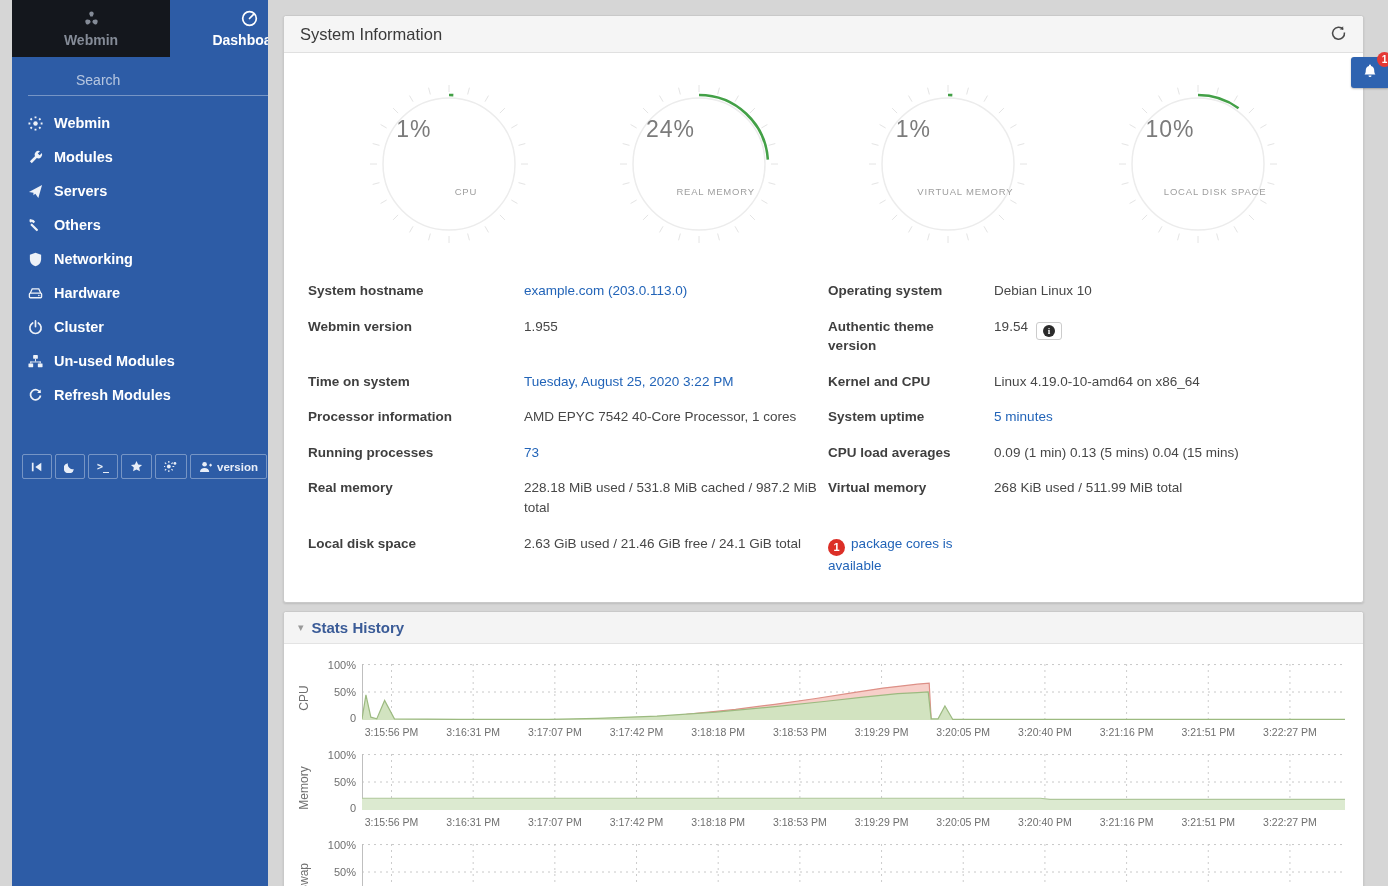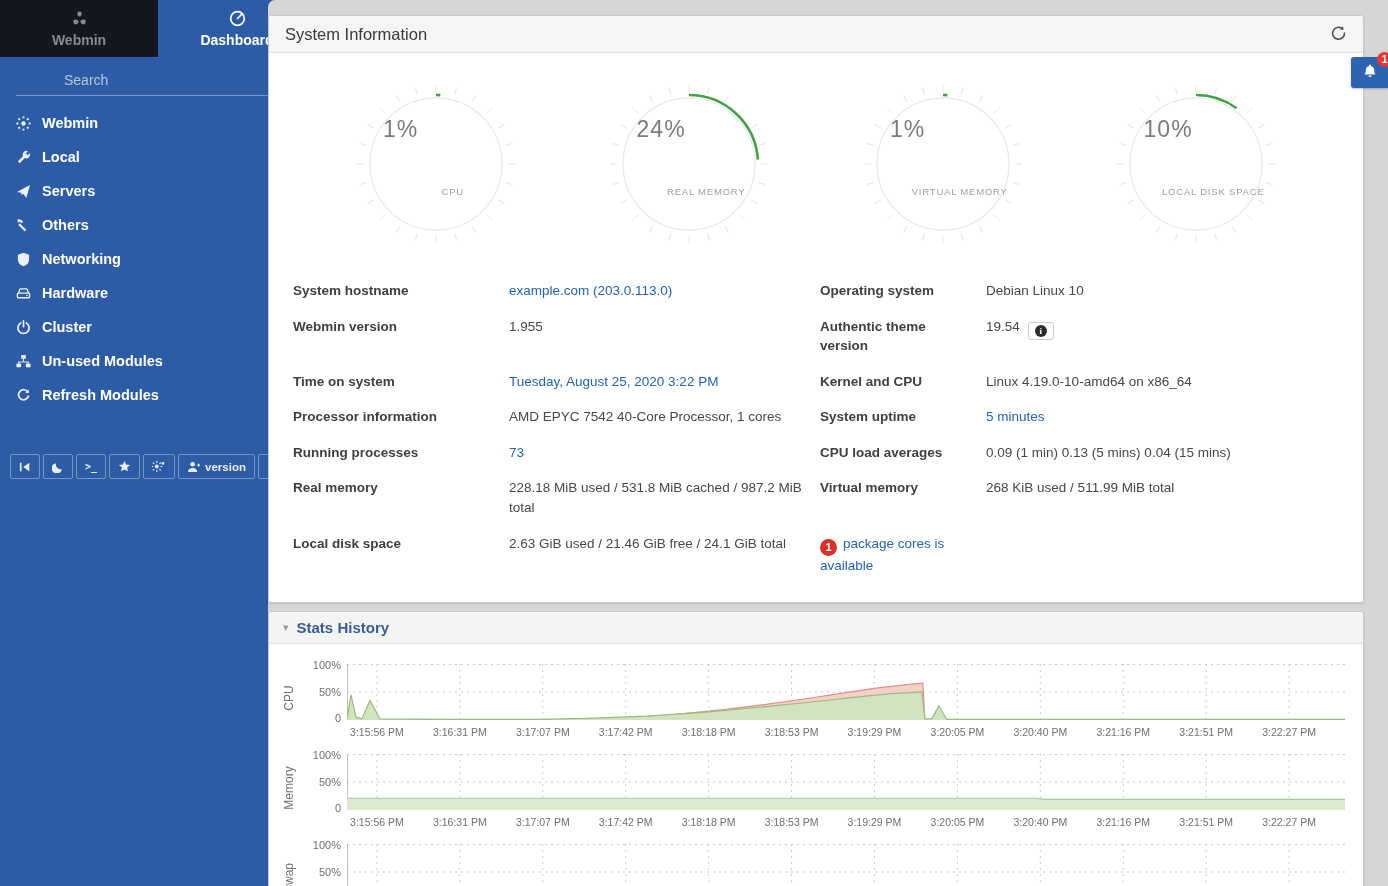--- a/index.html
+++ b/index.html
@@ -1,39 +1,39 @@
 <!DOCTYPE html>
 <html><head>
 <meta charset="utf-8">
 <style>
   * { margin:0; padding:0; box-sizing:border-box; }
   html,body { width:1388px; height:886px; overflow:hidden; font-family:"Liberation Sans",sans-serif; background:#d6d6d6; }
 
   
-  .sidebar { position:absolute; left:0; top:0; width:316px; height:886px; background:#2d5ca6; color:#fff; }
+  .sidebar { position:absolute; left:12px; top:0; width:316px; height:886px; background:#2d5ca6; color:#fff; }
   .tabs { display:flex; height:57px; }
   .tab { flex:1; display:flex; flex-direction:column; align-items:center; justify-content:center; gap:4px; font-size:14px; font-weight:bold; cursor:pointer; }
   .tab.inactive { background:#14171d; color:#848b97; }
   .tab.active { background:#2d5ca6; color:#ffffff; }
   .tab .ticon { height:18px; display:flex; align-items:center; }
   .search-wrap { display:flex; align-items:center; margin:14px 16px 6px 16px; border-bottom:1px solid rgba(255,255,255,.35); padding-bottom:6px; }
   .search-input { flex:1; background:transparent; border:none; outline:none; color:#fff; font-size:14px;margin-left:48px; }
   .search-input::placeholder { color:rgba(255,255,255,.65); }
   .nav { margin-top:10px; }
   .nav-item { display:flex; align-items:center; padding:9px 16px; cursor:pointer; }
   .nav-item .nicon { width:26px; color:rgba(255,255,255,.92); display:flex; align-items:center; }
   .nav-item .nlabel { flex:1; font-size:14.5px; font-weight:bold; color:#fff; }
   .nav-item .ncaret { font-size:11px; color:rgba(255,255,255,.85); }
   .side-toolbar { display:flex; align-items:center; gap:3px; margin:42px 10px 0 10px; }
   .stool { display:flex; align-items:center; gap:5px; height:25px; padding:0 8px; border:1px solid rgba(255,255,255,.35); border-radius:2px; color:#e8eef8; font-size:11.5px; font-weight:bold; background:transparent; cursor:pointer; }
   .stool.logout { color:#ff6b6b; }
   .stool svg { display:block; }
 
   
-  .main { position:absolute; left:268px; top:0; right:0; bottom:0; background:#d6d6d6; padding:15px 24px 0 0;border-radius:7px; }
+  .main { position:absolute; left:268px; top:0; right:0; bottom:0; background:#d6d6d6; padding:15px 24px 0 15px; }
   .panel { background:#fff; border:1px solid #c9c9c9; border-radius:3px; box-shadow:0 1px 2px rgba(0,0,0,.12); }
   .panel-header { display:flex; align-items:center; justify-content:space-between; background:#f5f5f5; border-bottom:1px solid #e0e0e0; border-radius:3px 3px 0 0; padding:8px 16px; height:37px; }
   .panel-title { font-size:16.5px; color:#3a3a3a; }
   .refresh-btn { background:none; border:none; cursor:pointer; color:#4a4a4a; display:flex; align-items:center; }
 
   
   .gauges { display:flex; justify-content:space-around; padding:26px 40px 10px 40px; }
   .gauge { position:relative; width:170px; height:170px; }
   .gauge-value { position:absolute; left:19%; top:22%; font-size:23px; color:#7b7b7b; letter-spacing:1px; }
   .gauge-label { position:absolute; top:63%; left:10%; width:100%; text-align:center; font-size:9.5px; letter-spacing:.8px; color:#9e9e9e; }
@@ -116,21 +116,21 @@
         </span>
         <span class="nlabel">Webmin</span>
         <span class="ncaret">◂</span>
       </div>
       <div class="nav-item">
         <span class="nicon">
           <svg width="15" height="15" viewBox="0 0 16 16" fill="currentColor">
             <path d="M14.8 3.2a4.1 4.1 0 0 1-5.4 5.4L4 14l-2-2 5.4-5.4a4.1 4.1 0 0 1 5.4-5.4L10.4 3.6l2 2z"></path>
           </svg>
         </span>
-        <span class="nlabel">Local</span>
+        <span class="nlabel">Modules</span>
         <span class="ncaret">◂</span>
       </div>
       <div class="nav-item">
         <span class="nicon">
           <svg width="15" height="15" viewBox="0 0 16 16" fill="currentColor">
             <path d="M1 8.5 15 1 11 15 7.8 10.4 5.8 12v-2.6z"></path>
           </svg>
         </span>
         <span class="nlabel">Servers</span>
         <span class="ncaret">◂</span>

